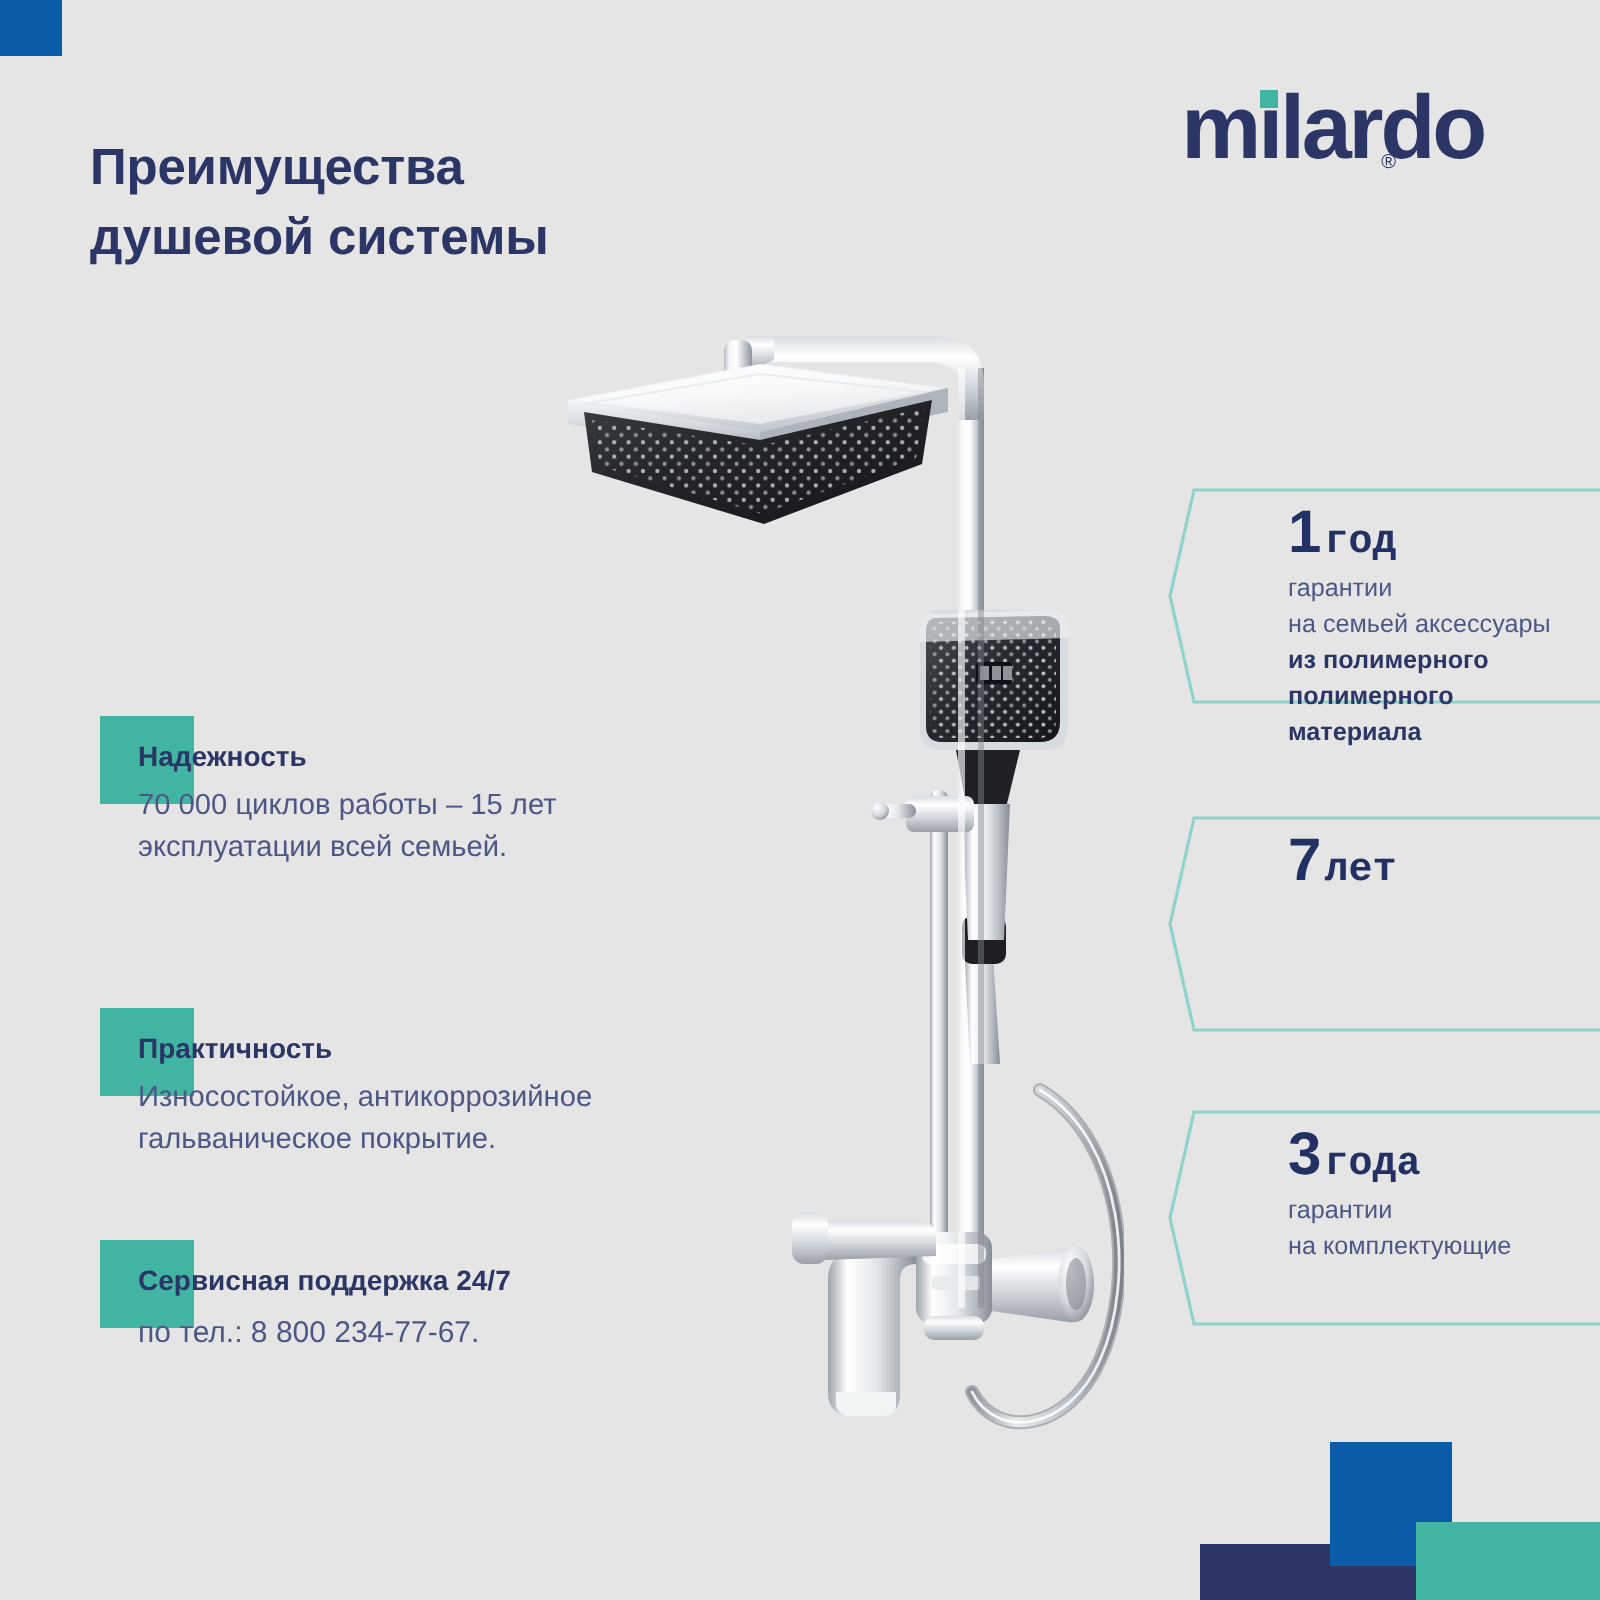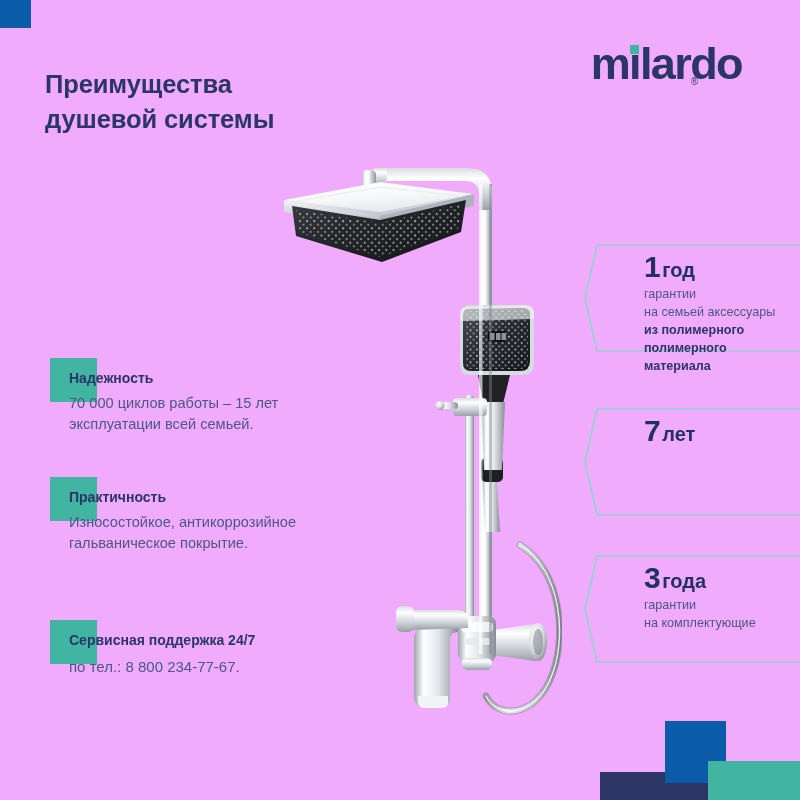--- a/index.html
+++ b/index.html
@@ -8,21 +8,21 @@
     padding: 0;
     background: #ffffff;
   }
   body {
     font-family: "Liberation Sans", sans-serif;
   }
   #canvas {
     position: relative;
     width: 800px;
     height: 800px;
-    background: #f0abfc;
+    background: #e5e5e5;
     overflow: hidden;
   }
 
   
   .corner-blue-tl {
     position: absolute;
     left: 0;
     top: 0;
     width: 31px;
     height: 28px;
@@ -131,21 +131,21 @@
     color: #4C5785;
     line-height: 1.42;
     white-space: pre-line;
   }
   .feature.small-body .f-body {
     font-size: 15px;
     margin-top: 8px;
   }
 
   #feature-0 { top: 358px; }
-  #feature-1 { top: 477px; }
+  #feature-1 { top: 504px; }
   #feature-2 { top: 620px; }
 
   
   .callout {
     position: absolute;
     right: 0;
     width: 218px;
     height: 108px;
   }
   .callout svg {
@@ -173,20 +173,21 @@
   }
   .callout .c-num {
     font-size: 30px;
     font-weight: bold;
     letter-spacing: -0.5px;
   }
   .callout .c-unit {
     font-size: 20px;
     font-weight: bold;
     margin-left: 2px;
+    font-family: Liberation Mono, monospace;
   }
   .callout .c-lines {
     position: absolute;
     left: 0;
     top: 42px;
     font-size: 12.6px;
     line-height: 1.42;
     color: #4C5785;
   }
   .callout .c-lines .ln { display: block; }

